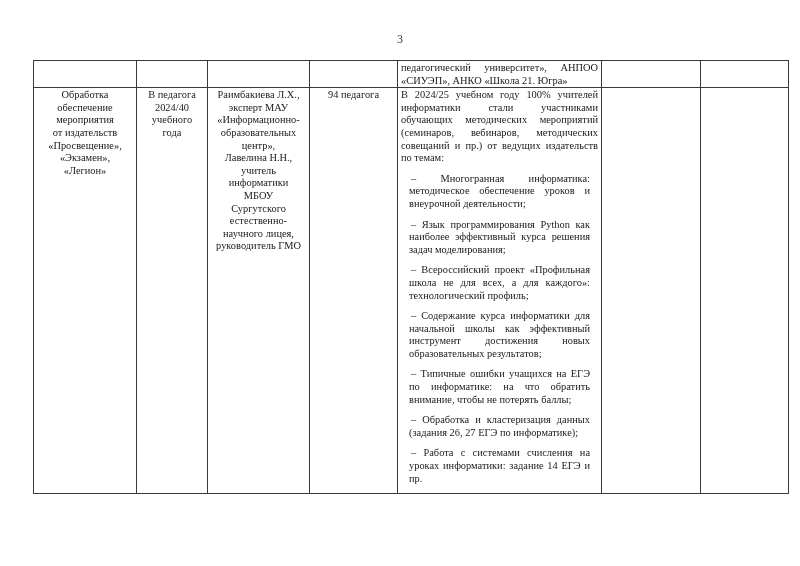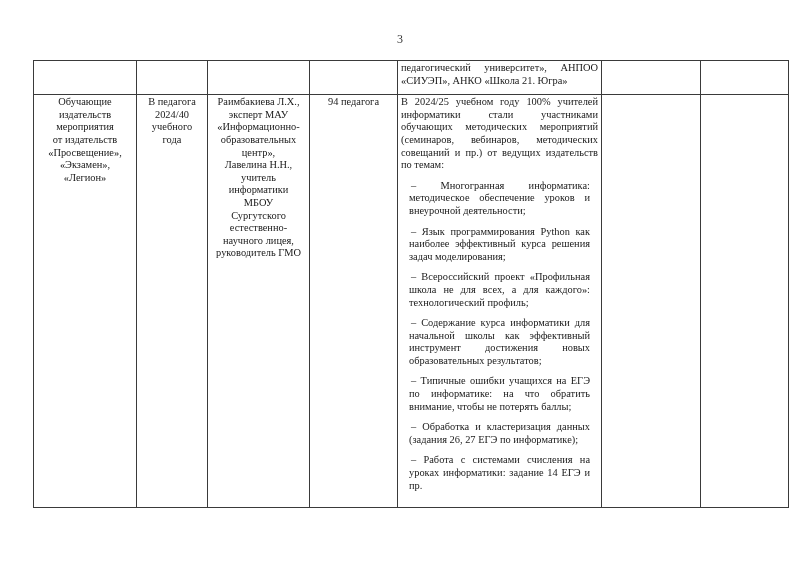--- a/index.html
+++ b/index.html
@@ -30,21 +30,21 @@
       left: 33px;
       border-collapse: collapse;
       table-layout: fixed;
       width: 755px;
       font-size: 10.4px;
       line-height: 12.6px;
     }
     table.doc-table td {
       border: 1.2px solid #3a3a3a;
       vertical-align: top;
-      padding: 1px 3px 7px 3px;
+      padding: 1px 3px 0 3px;
       overflow: hidden;
     }
     td.center { text-align: center; }
     td.justify { text-align: justify; }
     .row-top td { height: 25px; }
     .row-main td { height: 341px; }
     .para {
       text-align: justify;
       margin: 0;
     }
@@ -77,22 +77,22 @@
     <td></td>
     <td></td>
     <td class="justify">
       <p class="para">педагогический университет», АНПОО «СИУЭП», АНКО «Школа 21. Югра»</p>
     </td>
     <td></td>
     <td></td>
   </tr>
   <tr class="row-main">
     <td class="center">
-      <span class="line">Обучающие</span>
-      <span class="line">издательств</span>
+      <span class="line">Обработка</span>
+      <span class="line">обеспечение</span>
       <span class="line">мероприятия</span>
       <span class="line">от издательств</span>
       <span class="line">«Просвещение»,</span>
       <span class="line">«Экзамен»,</span>
       <span class="line">«Легион»</span>
     </td>
     <td class="center">
       <span class="line">В педагога</span>
       <span class="line">2024/40</span>
       <span class="line">учебного</span>

